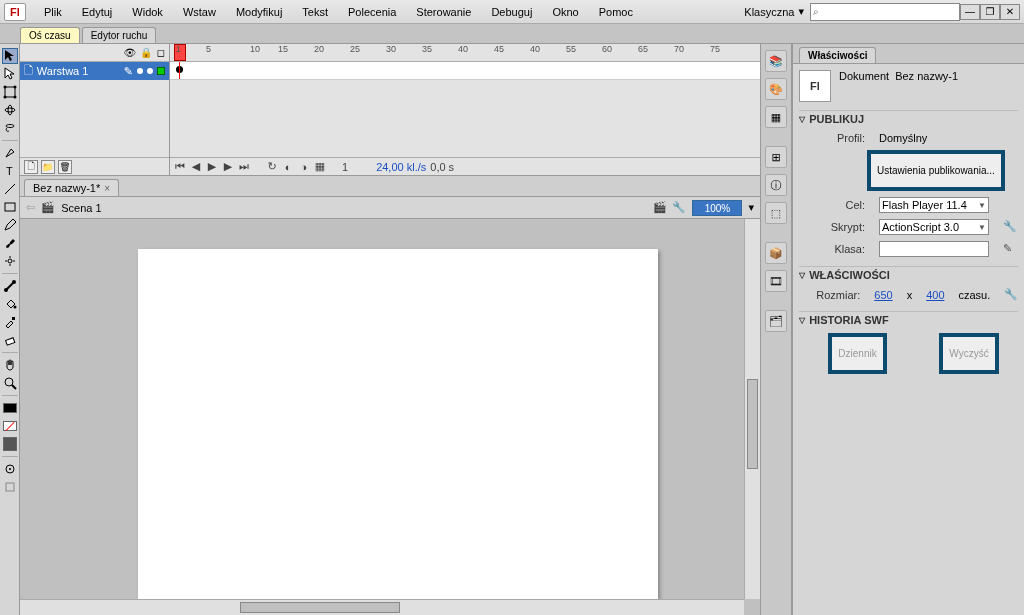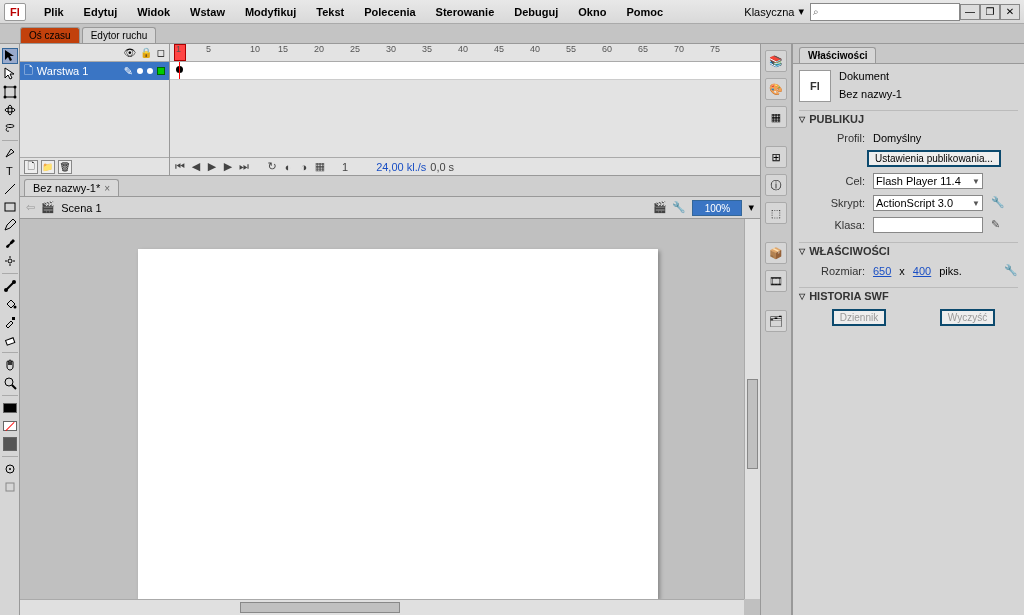--- a/index.html
+++ b/index.html
@@ -1,31 +1,31 @@
 <!DOCTYPE html>
 <html><head>
 <meta charset="utf-8">
 <style>
 * { box-sizing: border-box; margin: 0; padding: 0; font-family: Tahoma, Verdana, sans-serif; font-size: 11px; }
 body { background: #d6d6d6; width: 1024px; height: 615px; overflow: hidden; color: #000; }
 
 
 .menubar { height: 24px; background: linear-gradient(#e8e8e8,#d9d9d9); border-bottom: 1px solid #aaa; display: flex; align-items: center; padding: 0 4px; }
 .app-logo { width: 22px; height: 18px; background: #fff; border: 1px solid #999; color: #b00; font-weight: bold; text-align: center; line-height: 16px; border-radius: 2px; margin-right: 8px; }
-.menubar .item { padding: 0 10px; line-height: 24px; cursor: default; font-weight: bold; }
+.menubar .item { padding: 0 10px; line-height: 24px; cursor: default; }
 .menubar .right { margin-left: auto; display: flex; align-items: center; }
 .workspace-switch { padding: 0 6px; display: flex; align-items: center; gap: 4px; }
 .search-box { width: 150px; height: 18px; background: #fff; border: 1px solid #888; display: flex; align-items: center; padding: 0 2px; }
 .search-box .mag { font-size: 10px; color: #666; }
 .win-btn { width: 20px; height: 16px; border: 1px solid #888; background: #ddd; text-align: center; line-height: 14px; font-size: 10px; }
 
 
 .panel-tabs-row { height: 20px; background: #c4c4c4; border-bottom: 1px solid #999; display: flex; align-items: flex-end; padding-left: 20px; }
 .panel-tab { padding: 2px 8px; background: #d6d6d6; border: 1px solid #999; border-bottom: none; border-radius: 3px 3px 0 0; margin-right: 2px; font-size: 10px; }
-.panel-tab.active { background: #c2410c; }
+.panel-tab.active { background: #fef9c3; }
 
 
 .main { display: flex; height: calc(615px - 24px - 20px); }
 
 
 .toolbox { width: 20px; background: #d6d6d6; border-right: 1px solid #999; display: flex; flex-direction: column; align-items: center; padding-top: 4px; gap: 2px; }
 .tool { width: 16px; height: 16px; display: flex; align-items: center; justify-content: center; cursor: default; }
 .tool svg { width: 14px; height: 14px; }
 .tool.active { background: #9ac; border: 1px solid #369; }
 .tool-sep { height: 1px; background: #aaa; width: 16px; margin: 2px 0; }
@@ -80,26 +80,26 @@
 .dock { width:32px; background:#c8c8c8; border-left:1px solid #999; border-right:1px solid #999; display:flex; flex-direction:column; align-items:center; padding-top:6px; gap:6px; }
 .dock .dock-icon { width:22px; height:22px; display:flex; align-items:center; justify-content:center; background:#d6d6d6; border:1px solid #aaa; border-radius:2px; }
 
 
 .props { width:232px; background:#d6d6d6; border-left:1px solid #999; display:flex; flex-direction:column; }
 .props-tabrow { height:20px; background:#c8c8c8; border-bottom:1px solid #999; display:flex; align-items:flex-end; padding-left:6px; }
 .props-tab { padding:2px 8px; background:#d6d6d6; border:1px solid #999; border-bottom:none; border-radius:3px 3px 0 0; font-size:10px; font-weight:bold; }
 .props-body { padding:6px; display:flex; flex-direction:column; gap:4px; overflow:hidden; }
 .doc-header { display:flex; gap:8px; align-items:flex-start; }
 .doc-icon { width:32px; height:32px; background:#fff; border:1px solid #999; display:flex; align-items:center; justify-content:center; font-weight:bold; color:#333; }
-.doc-header .texts { display:flex; flex-direction:column; gap:6px; font-size:11px; }
+.doc-header .texts { display:flex; flex-direction:row; gap:6px; font-size:11px; }
 .section-hdr { display:flex; align-items:center; gap:4px; font-size:10px; font-weight:bold; color:#333; padding:2px 0; border-top:1px solid #bbb; margin-top:4px; }
 .section-hdr .tri { font-size:8px; }
-.prop-row { display:flex; align-items:center; gap:8px; padding:1px 0 1px 10px; font-size:11px; }
+.prop-row { display:flex; align-items:center; gap:14px; padding:1px 0 1px 10px; font-size:11px; }
 .prop-row .label { width:56px; text-align:right; color:#333; }
-.prop-btn { padding:1px 6px; background:#eee; border:2px solid #0c4a6e; font-size:10px; }
+.prop-btn { padding:11px 6px; background:#eee; border:4px solid #0c4a6e; font-size:10px; }
 .prop-select { width:110px; height:16px; background:#fff; border:1px solid #888; font-size:10px; padding:0 2px; display:flex; align-items:center; justify-content:space-between; }
 .prop-select .arrow { font-size:8px; color:#555; }
 .prop-input { width:110px; height:16px; background:#fff; border:1px solid #888; }
 .link { color:#1a4fc4; text-decoration:underline; cursor:default; }
 .wrench { width:14px; height:14px; color:#555; }
 .swatch-white { width:22px; height:14px; background:#fff; border:1px solid #888; }
 .prop-btn.disabled { color:#999; }
 </style>
 </head>
 <body>
@@ -424,21 +424,21 @@
 
       <div class="section-hdr">
         <span class="tri">▽</span>
         <span>WŁAŚCIWOŚCI</span>
       </div>
       <div class="prop-row">
         <span class="label">Rozmiar:</span>
         <span class="link">650</span>
         <span>x</span>
         <span class="link">400</span>
-        <span>piks.</span>
+        <span>czasu.</span>
         <span class="wrench" style="margin-left:auto">🔧</span>
       </div>
 
       <div class="section-hdr">
         <span class="tri">▽</span>
         <span>HISTORIA SWF</span>
       </div>
       <div class="prop-row" style="justify-content:space-around">
         <button class="prop-btn disabled">Dziennik</button>
         <button class="prop-btn disabled">Wyczyść</button>

